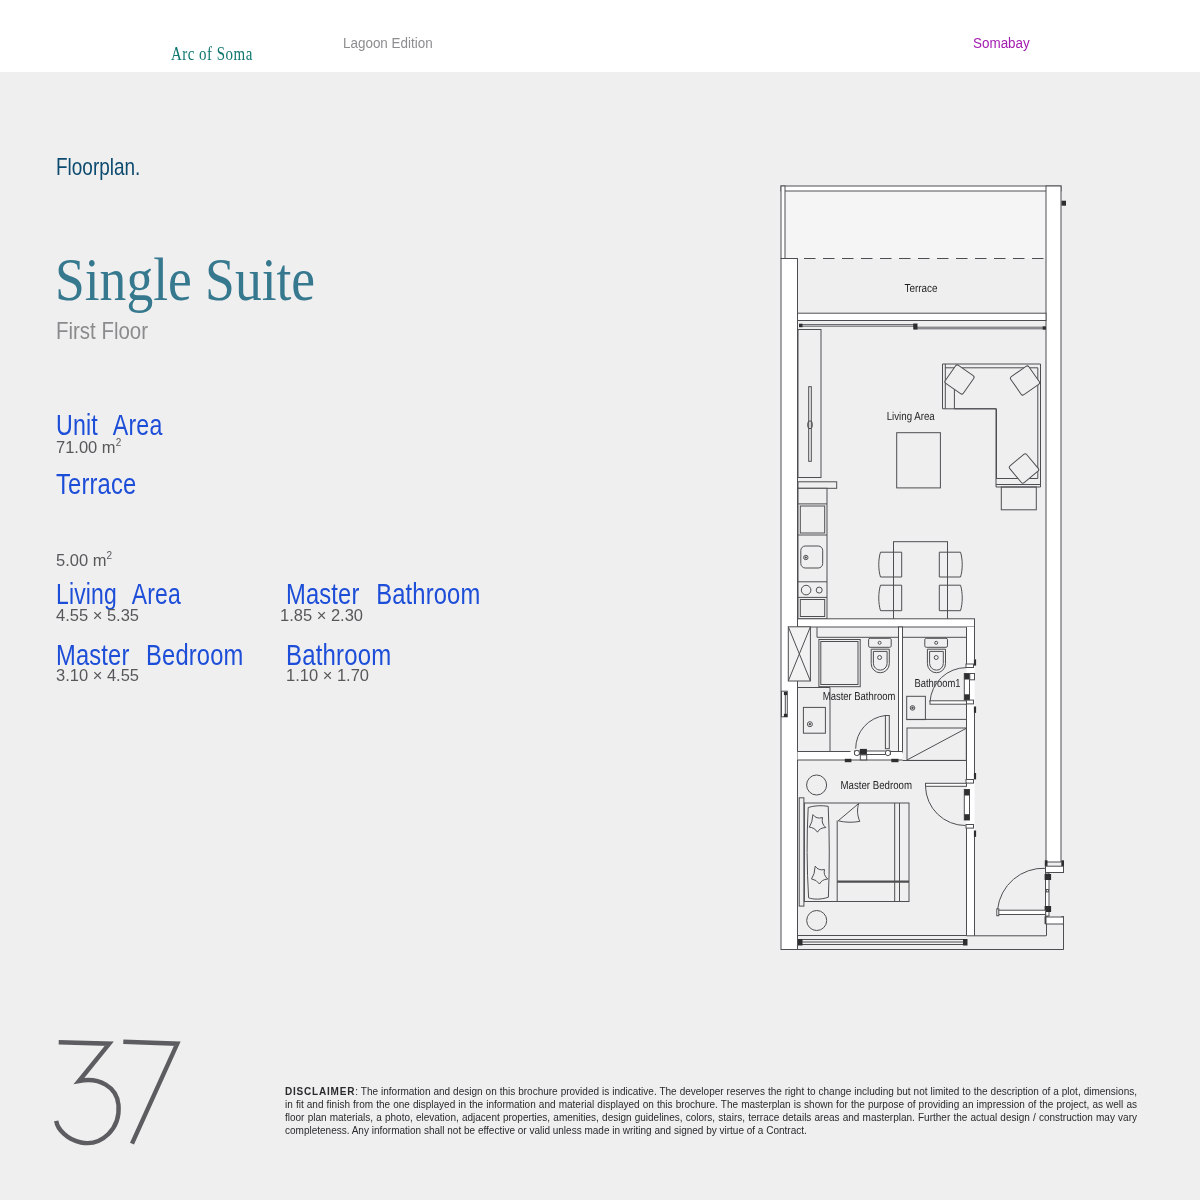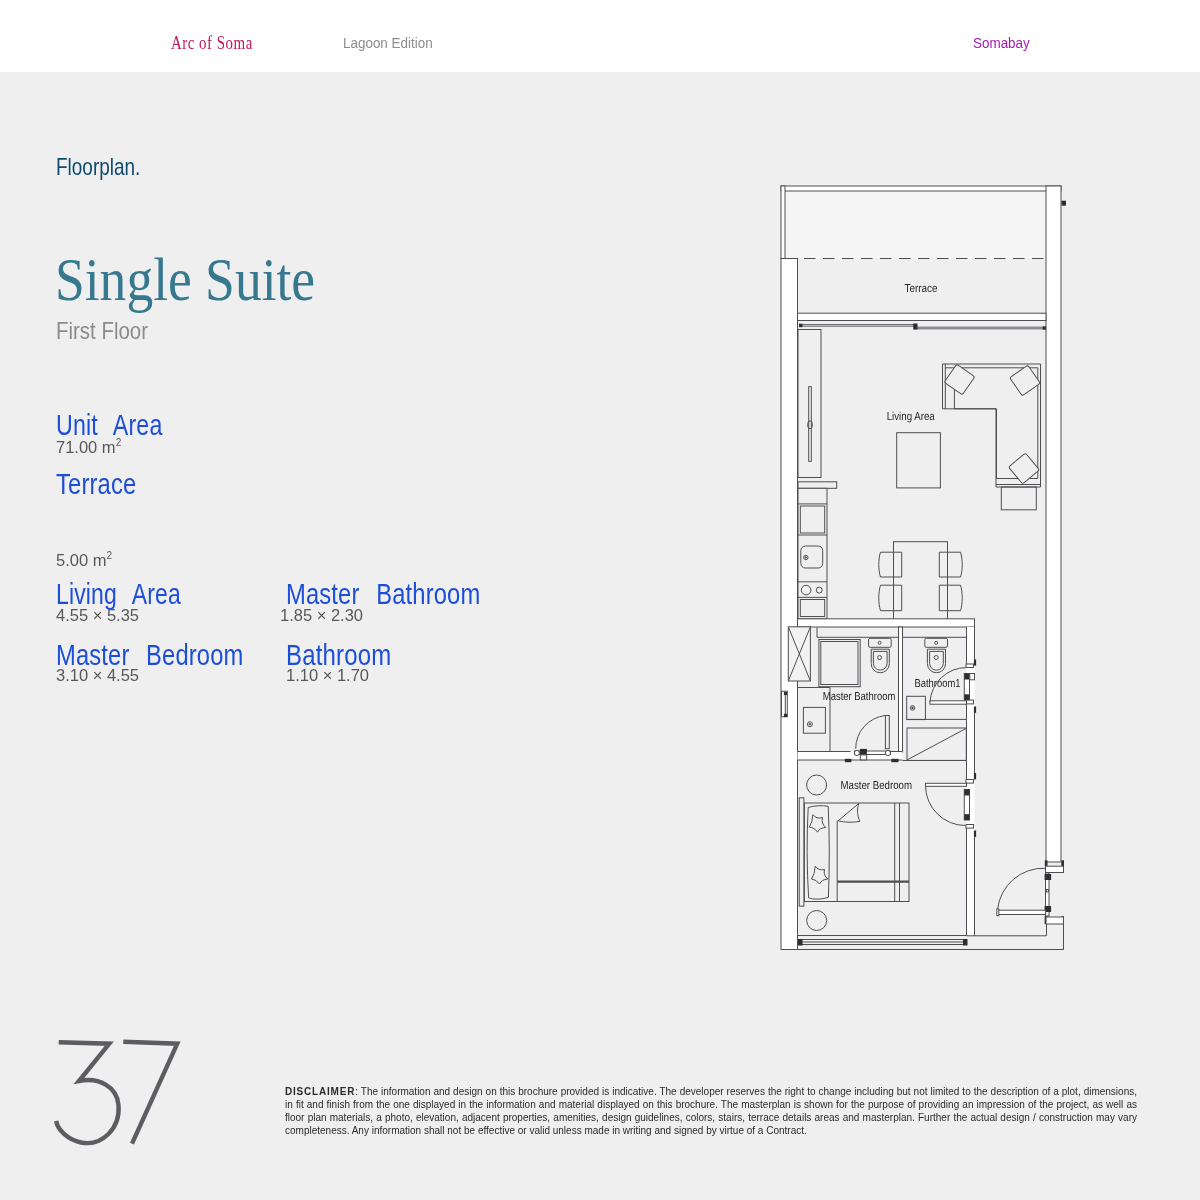--- a/index.html
+++ b/index.html
@@ -10,21 +10,21 @@
   .h1{font-size:29px;color:#1d4ed8;letter-spacing:0.2px;}
   .dim{font-size:16.5px;color:#58585a;}
   sup{font-size:10px;}
   svg text{-webkit-font-smoothing:antialiased;text-rendering:geometricPrecision;}
 </style>
 </head>
 <body>
 
 <div class="abs" style="left:0;top:0;width:1200px;height:72px;background:#ffffff;"></div>
 
-<div class="abs" style="left:171px;top:33px;font-family:'Liberation Serif',serif;font-size:18px;color:#be185d;letter-spacing:0.6px;"><span class="cx" style="transform:scaleX(0.83);">Arc of Soma</span></div>
+<div class="abs" style="left:171px;top:44px;font-family:'Liberation Serif',serif;font-size:18px;color:#0f766e;letter-spacing:0.6px;"><span class="cx" style="transform:scaleX(0.83);">Arc of Soma</span></div>
 
 <div class="abs" style="left:343px;top:35px;font-size:14px;color:#8d8d8f;"><span class="cx" style="transform:scaleX(0.96);">Lagoon Edition</span></div>
 
 <div class="abs" style="left:973px;top:35px;font-size:14px;color:#a21caf;"><span class="cx" style="transform:scaleX(0.96);">Somabay</span></div>
 
 <div class="abs" style="left:56px;top:153px;font-size:24px;color:#0c4a6e;"><span class="cx" style="transform:scaleX(0.79);">Floorplan.</span></div>
 
 <div class="abs" style="left:55px;top:244px;font-family:'Liberation Serif',serif;font-size:62px;color:#36798f;"><span class="cx" style="transform:scaleX(0.863);">Single Suite</span></div>
 
 <div class="abs" style="left:56px;top:317px;font-size:24.5px;color:#8b8b8d;"><span class="cx" style="transform:scaleX(0.834);">First Floor</span></div>

